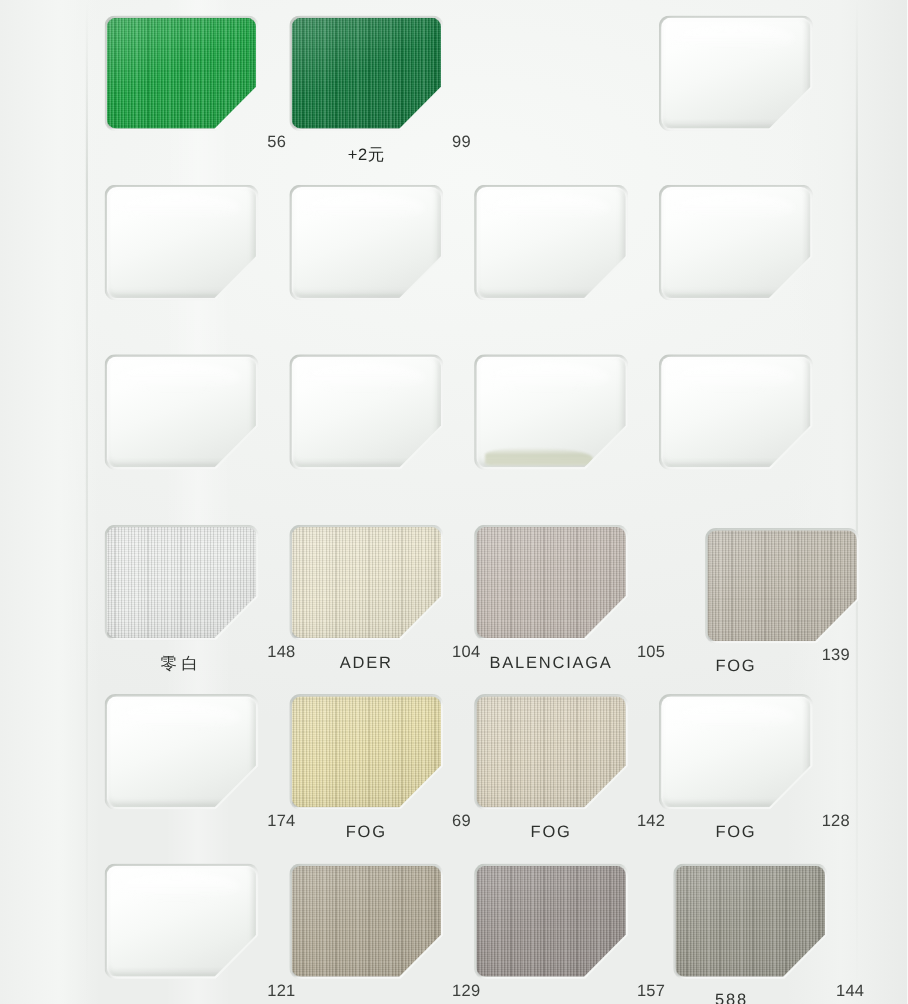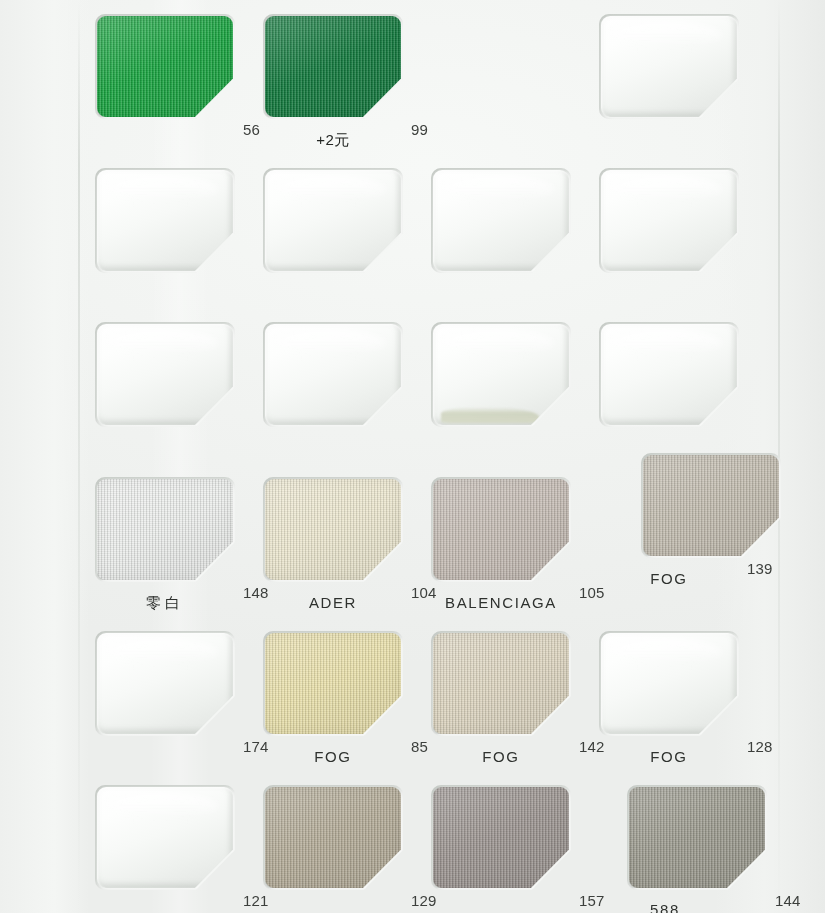--- a/index.html
+++ b/index.html
@@ -265,38 +265,38 @@
         <div class="num">104</div>
         <div class="name">ADER</div>
       </div>
       <div class="cell" style="left: 431px; top: 477px;">
         <div class="well">
           <div class="chip fabric" style="background-color: rgb(197, 188, 180);"></div>
         </div>
         <div class="num">105</div>
         <div class="name">BALENCIAGA</div>
       </div>
-      <div class="cell" style="left: 599px; top: 453px; padding-left: 42px;">
+      <div class="cell" style="left: 599px; top: 480px; padding-left: 42px;">
         <div class="well">
           <div class="chip fabric" style="background-color: rgb(194, 188, 175);"></div>
         </div>
         <div class="num">139</div>
         <div class="name">FOG</div>
       </div>
       <div class="cell" style="left: 95px; top: 631px;">
         <div class="well">
           <div class="chip empty" style="background-color: rgb(242, 245, 243);"></div>
         </div>
         <div class="num">174</div>
       </div>
       <div class="cell" style="left: 263px; top: 631px;">
         <div class="well">
           <div class="chip fabric" style="background-color: rgb(233, 224, 171);"></div>
         </div>
-        <div class="num">85</div>
+        <div class="num">69</div>
         <div class="name">FOG</div>
       </div>
       <div class="cell" style="left: 431px; top: 631px;">
         <div class="well">
           <div class="chip fabric" style="background-color: rgb(221, 213, 192);"></div>
         </div>
         <div class="num">142</div>
         <div class="name">FOG</div>
       </div>
       <div class="cell" style="left: 599px; top: 631px;">
@@ -317,21 +317,21 @@
           <div class="chip fabric" style="background-color: rgb(179, 171, 151);"></div>
         </div>
         <div class="num">129</div>
       </div>
       <div class="cell" style="left: 431px; top: 785px;">
         <div class="well">
           <div class="chip fabric" style="background-color: rgb(155, 148, 144);"></div>
         </div>
         <div class="num">157</div>
       </div>
-      <div class="cell" style="left: 627px; top: 785px;">
+      <div class="cell" style="left: 612px; top: 785px;">
         <div class="well">
           <div class="chip fabric" style="background-color: rgb(155, 154, 142);"></div>
         </div>
         <div class="num">144</div>
       </div>
     </div>
 
   <div class="cropped-label">588</div>
 </div>
 

